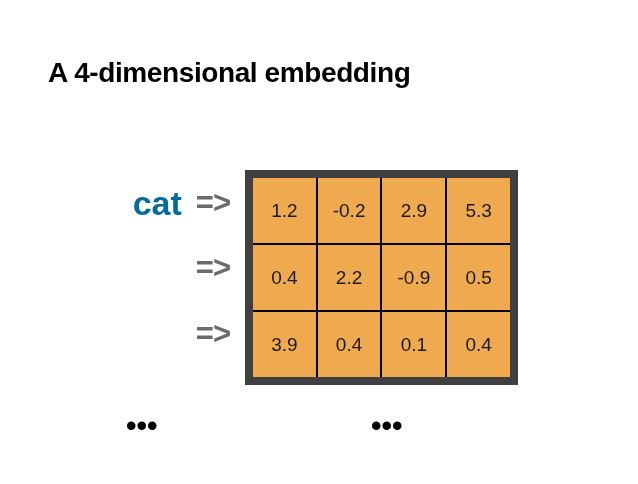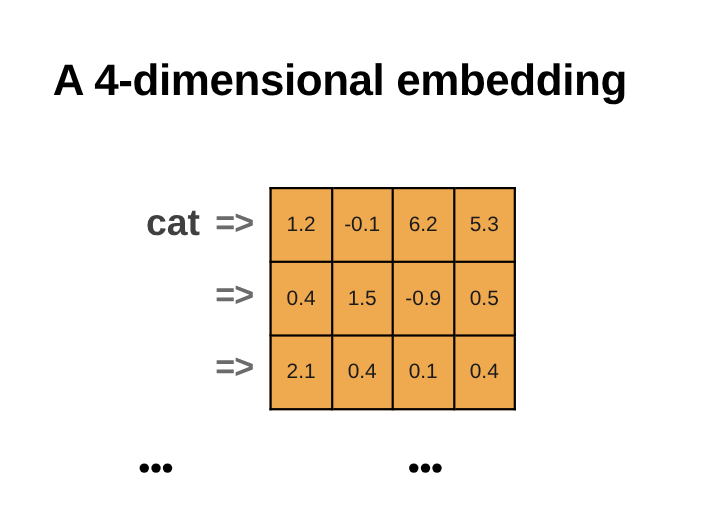--- a/index.html
+++ b/index.html
@@ -20,21 +20,21 @@
     top: 0;
     width: 638px;
     height: 484px;
     background: #ffffff;
   }
   #slide-title {
     position: absolute;
     left: 48px;
     top: 50px;
     width: 560px;
-    font-size: 40px;
+    font-size: 28px;
     font-weight: bold;
     color: #000000;
     letter-spacing: -0.4px;
     line-height: 46px;
     white-space: nowrap;
   }
   #word-list {
     position: absolute;
     left: 30px;
     top: 170px;
@@ -48,40 +48,40 @@
     display: flex;
     flex-direction: row;
     align-items: center;
     justify-content: flex-end;
     gap: 14px;
     padding-right: 2px;
   }
   .word-label {
     font-size: 34px;
     font-weight: bold;
-    color: #404040;
+    color: #0369a1;
     line-height: 34px;
   }
   .word-arrow {
     font-size: 31px;
     font-weight: bold;
     color: #6b6b6b;
     line-height: 31px;
     letter-spacing: -1px;
   }
   #embedding-table {
     position: absolute;
     left: 245px;
     top: 170px;
-    width: 224px;
+    width: 273px;
     height: 196px;
     border-collapse: collapse;
     table-layout: fixed;
     background: #efa94f;
-    border: 2px solid #404040;
+    border: 8px solid #404040;
   }
   #embedding-table td {
     border: 2px solid #000000;
     background: #efa94f;
     color: #1a1a1a;
     font-size: 19px;
     font-weight: normal;
     text-align: center;
     vertical-align: middle;
     padding: 0;
@@ -127,32 +127,32 @@
     <div class="word-row">
       <span class="word-arrow">=&gt;</span>
     </div>
 
   </div>
 
   <table id="embedding-table">
     <tbody>
       <tr>
         <td>1.2</td>
-        <td>-0.1</td>
-        <td>6.2</td>
+        <td>-0.2</td>
+        <td>2.9</td>
         <td>5.3</td>
       </tr>
       <tr>
         <td>0.4</td>
-        <td>1.5</td>
+        <td>2.2</td>
         <td>-0.9</td>
         <td>0.5</td>
       </tr>
       <tr>
-        <td>2.1</td>
+        <td>3.9</td>
         <td>0.4</td>
         <td>0.1</td>
         <td>0.4</td>
       </tr>
     </tbody>
   </table>
 
   <div class="ellipsis-mark" id="ellipsis-left">•••</div>
 
   <div class="ellipsis-mark" id="ellipsis-right">•••</div>

